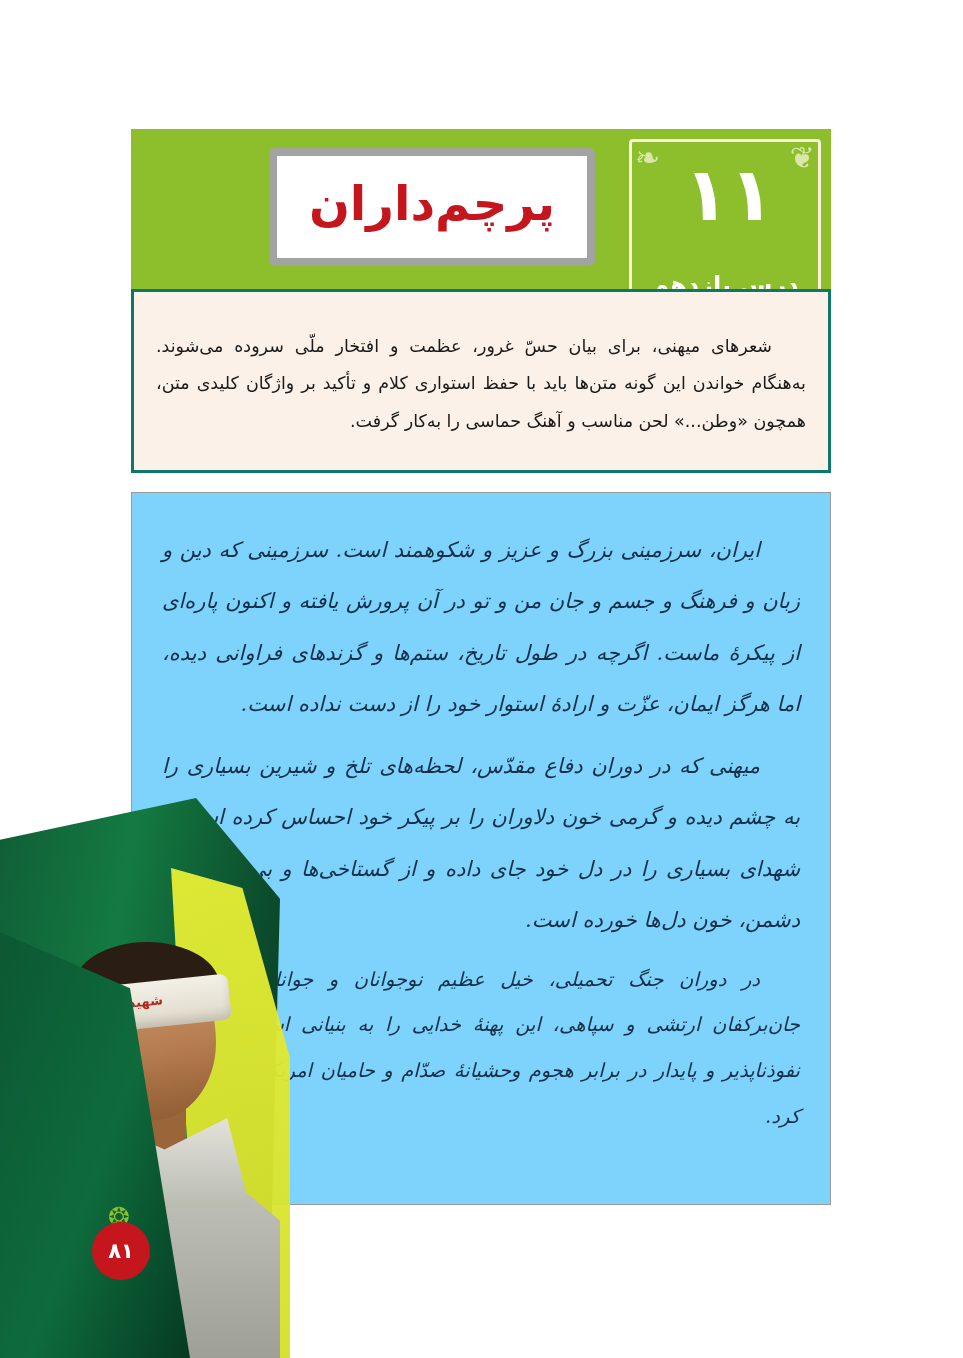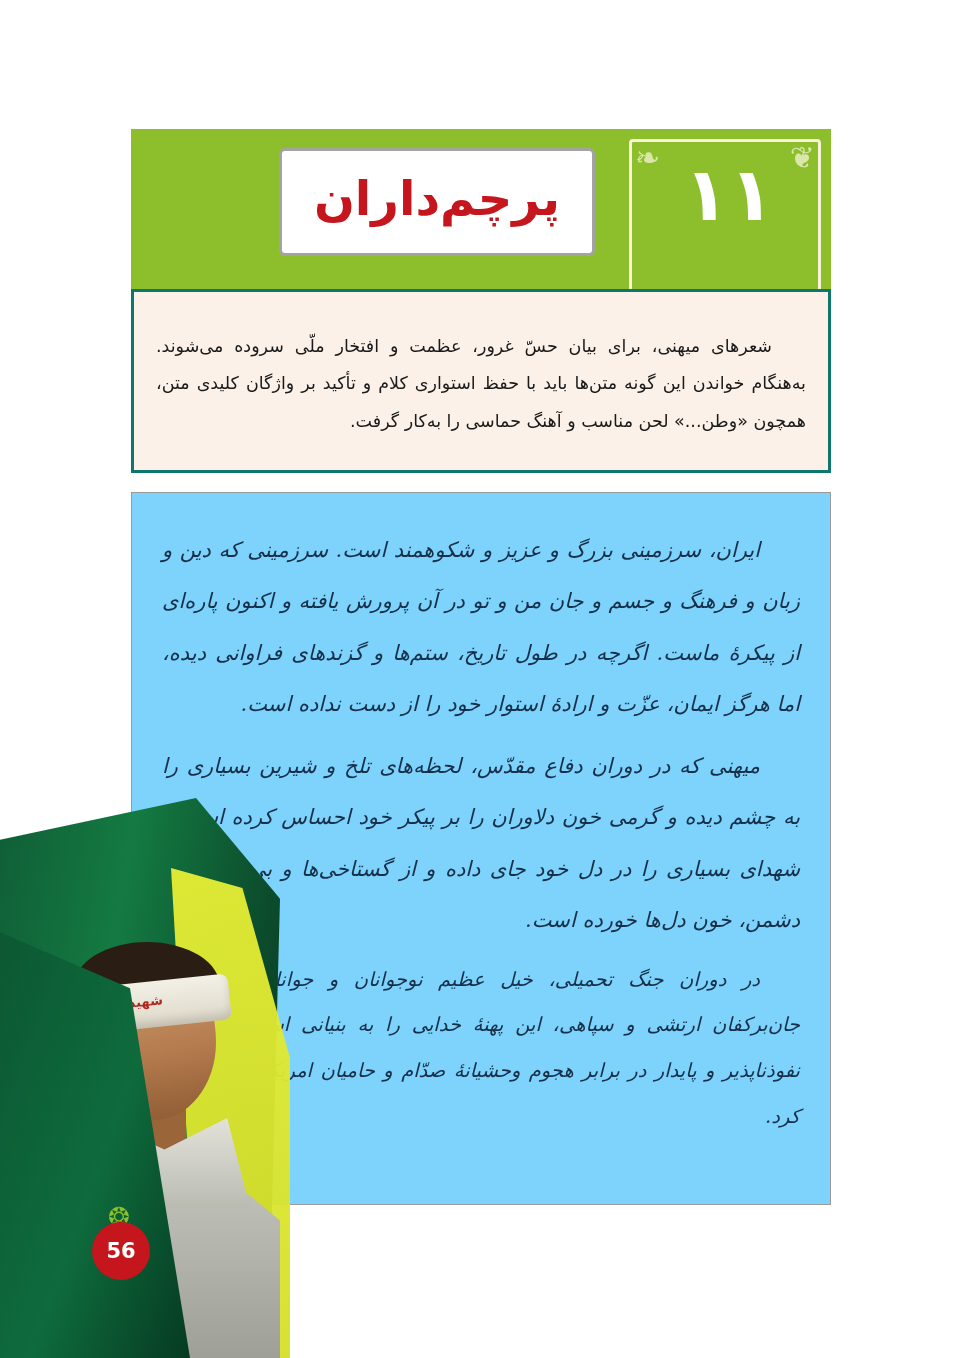--- a/index.html
+++ b/index.html
@@ -81,21 +81,21 @@
     font-weight: bold;
   }
 
   .title-box {
     position: absolute;
     top: 148px;
     right: 368px;
     width: 310px;
     height: 102px;
     background: #ffffff;
-    border: 3px solid #a3a3a3;
+    border: 8px solid #a3a3a3;
     border-radius: 6px;
     display: flex;
     align-items: center;
     justify-content: center;
   }
   .title-text {
     color: #c4161c;
     font-size: 48px;
     font-weight: bold;
     line-height: 1;
@@ -290,20 +290,21 @@
     <div class="title-text">پرچم‌داران</div>
   </div>
 
   <div class="lesson-badge">
     <div class="badge-inner"></div>
     <span class="badge-orn tl">❦</span>
     <span class="badge-orn tr">❧</span>
     <span class="badge-orn bl">❧</span>
     <span class="badge-orn br">❦</span>
     <div class="lesson-number">۱۱</div>
+    <div class="lesson-label">درس یازدهم</div>
   </div>
 
   <div class="intro-box">
     <p class="intro-text">شعرهای میهنی، برای بیان حسّ غرور، عظمت و افتخار ملّی سروده می‌شوند. به‌هنگام خواندن این گونه متن‌ها باید با حفظ استواری کلام و تأکید بر واژگان کلیدی متن، همچون «وطن...» لحن مناسب و آهنگ حماسی را به‌کار گرفت.</p>
   </div>
 
   <div class="body-box">
     <p class="body-para p1">ایران، سرزمینی بزرگ و عزیز و شکوهمند است. سرزمینی که دین و زبان و فرهنگ و جسم و جان من و تو در آن پرورش یافته و اکنون پاره‌ای از پیکرهٔ ماست. اگرچه در طول تاریخ، ستم‌ها و گزندهای فراوانی دیده، اما هرگز ایمان، عزّت و ارادهٔ استوار خود را از دست نداده است.</p>
     <p class="body-para p2">میهنی که در دوران دفاع مقدّس، لحظه‌های تلخ و شیرین بسیاری را به چشم دیده و گرمی خون دلاوران را بر پیکر خود احساس کرده است و شهدای بسیاری را در دل خود جای داده و از گستاخی‌ها و بی‌رحمی‌های دشمن، خون دل‌ها خورده است.</p>
     <p class="body-para p3">در دوران جنگ تحمیلی، خیل عظیم نوجوانان و جوانان بسیجی و جان‌برکفان ارتشی و سپاهی، این پهنهٔ خدایی را به بنیانی استوار و سدّی نفوذناپذیر و پایدار در برابر هجوم وحشیانهٔ صدّام و حامیان امریکایی او، تبدیل کرد.</p>
@@ -317,15 +318,15 @@
     <div class="head"></div>
     <div class="hair"></div>
     <div class="headband">
       <div class="headband-text">شهید</div>
     </div>
     <div class="collar"></div>
     <div class="flag-front"></div>
   </div>
 
   <div class="page-leaf">❂</div>
-  <div class="page-number">56</div>
+  <div class="page-number">۸۱</div>
 
 </div>
 
 </body></html>

